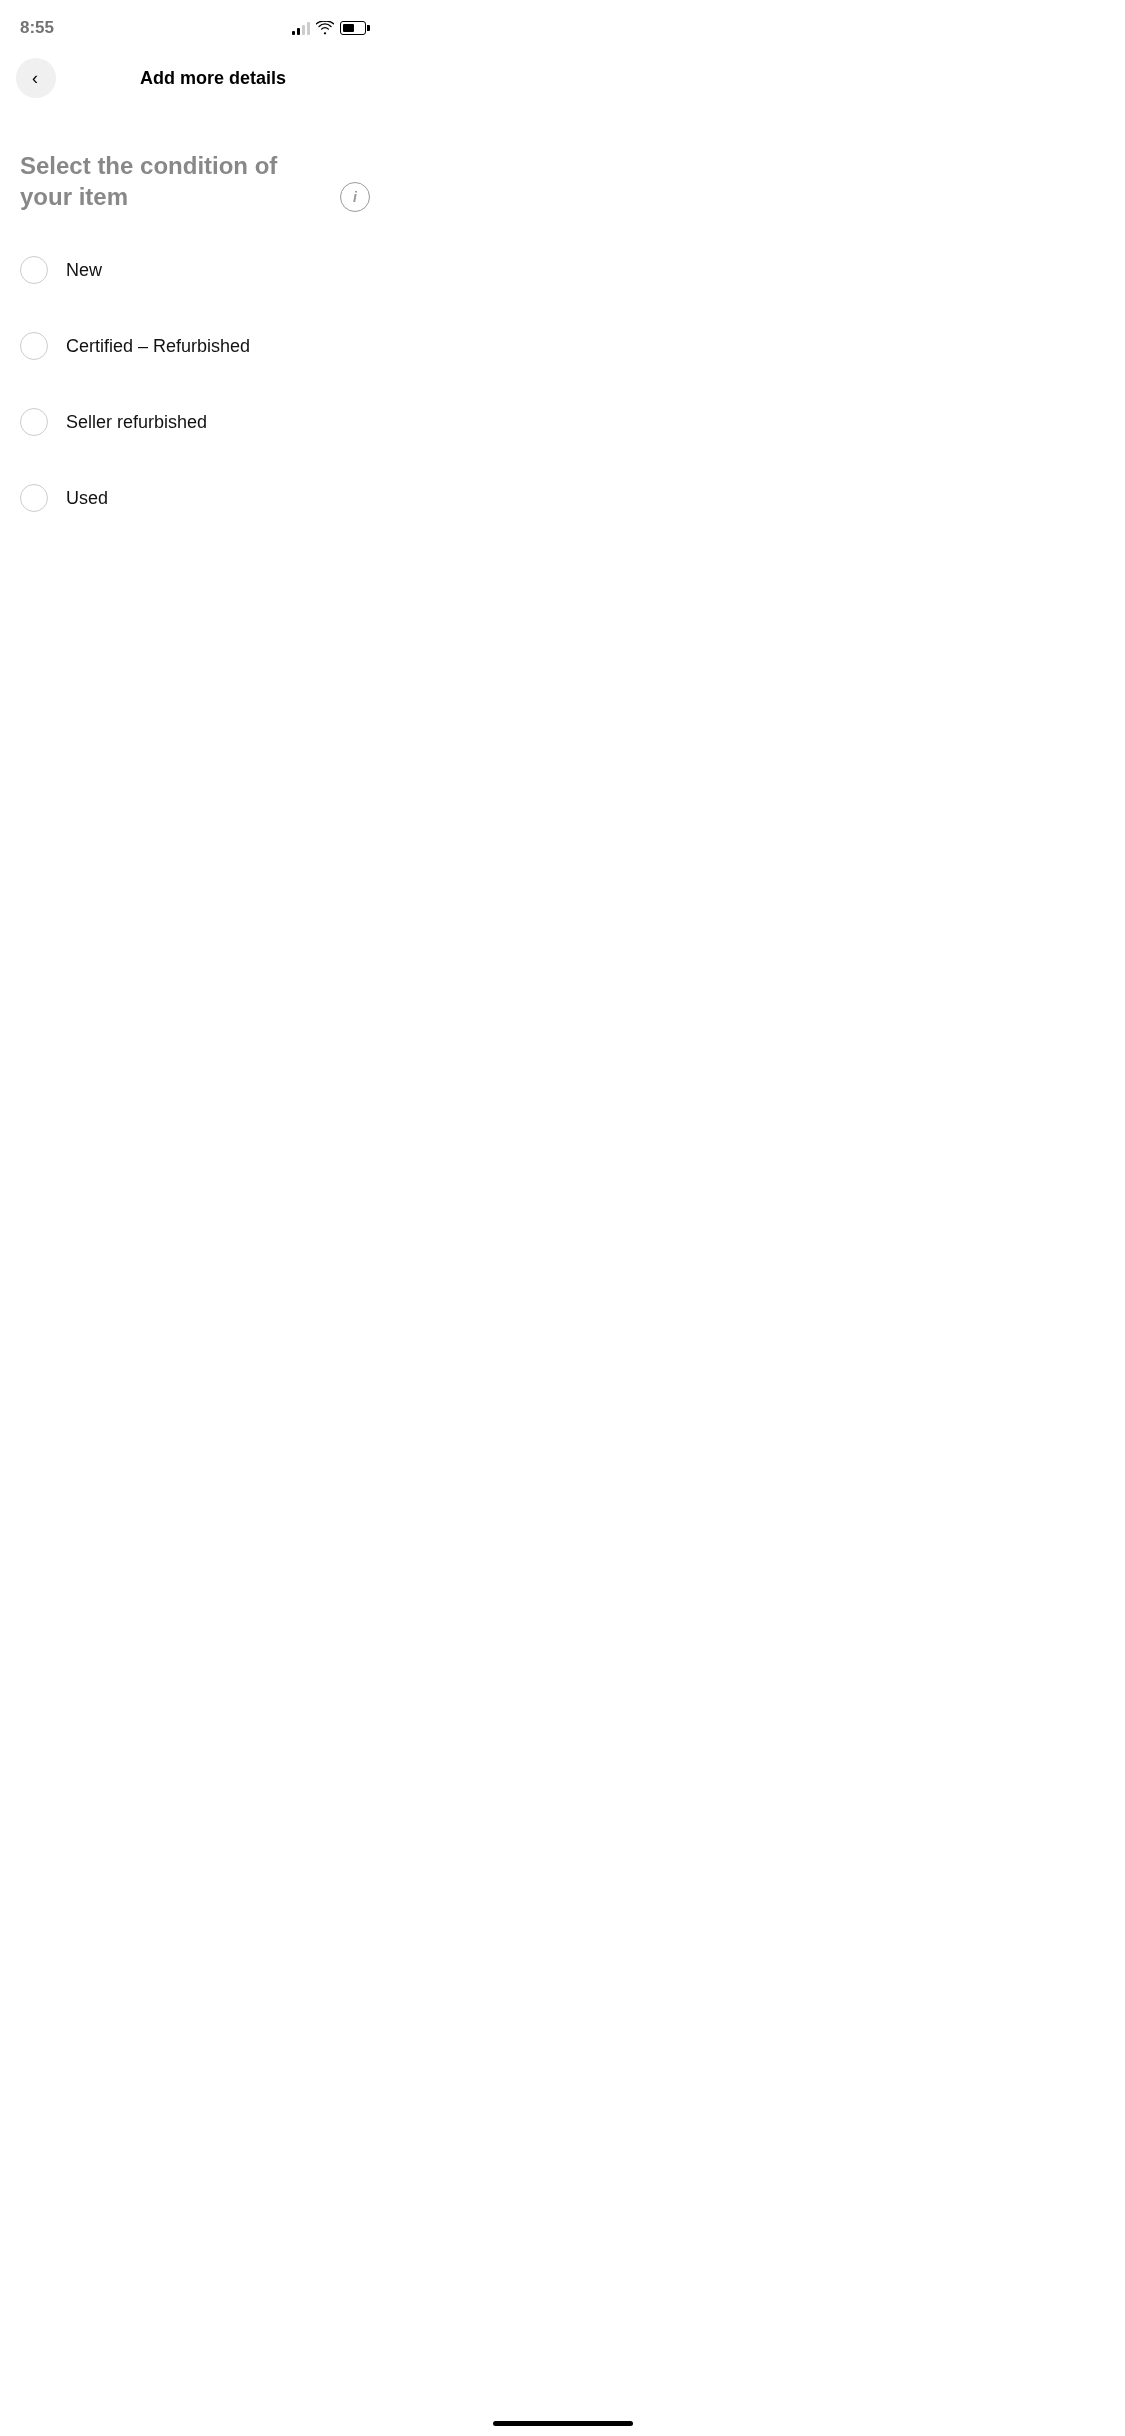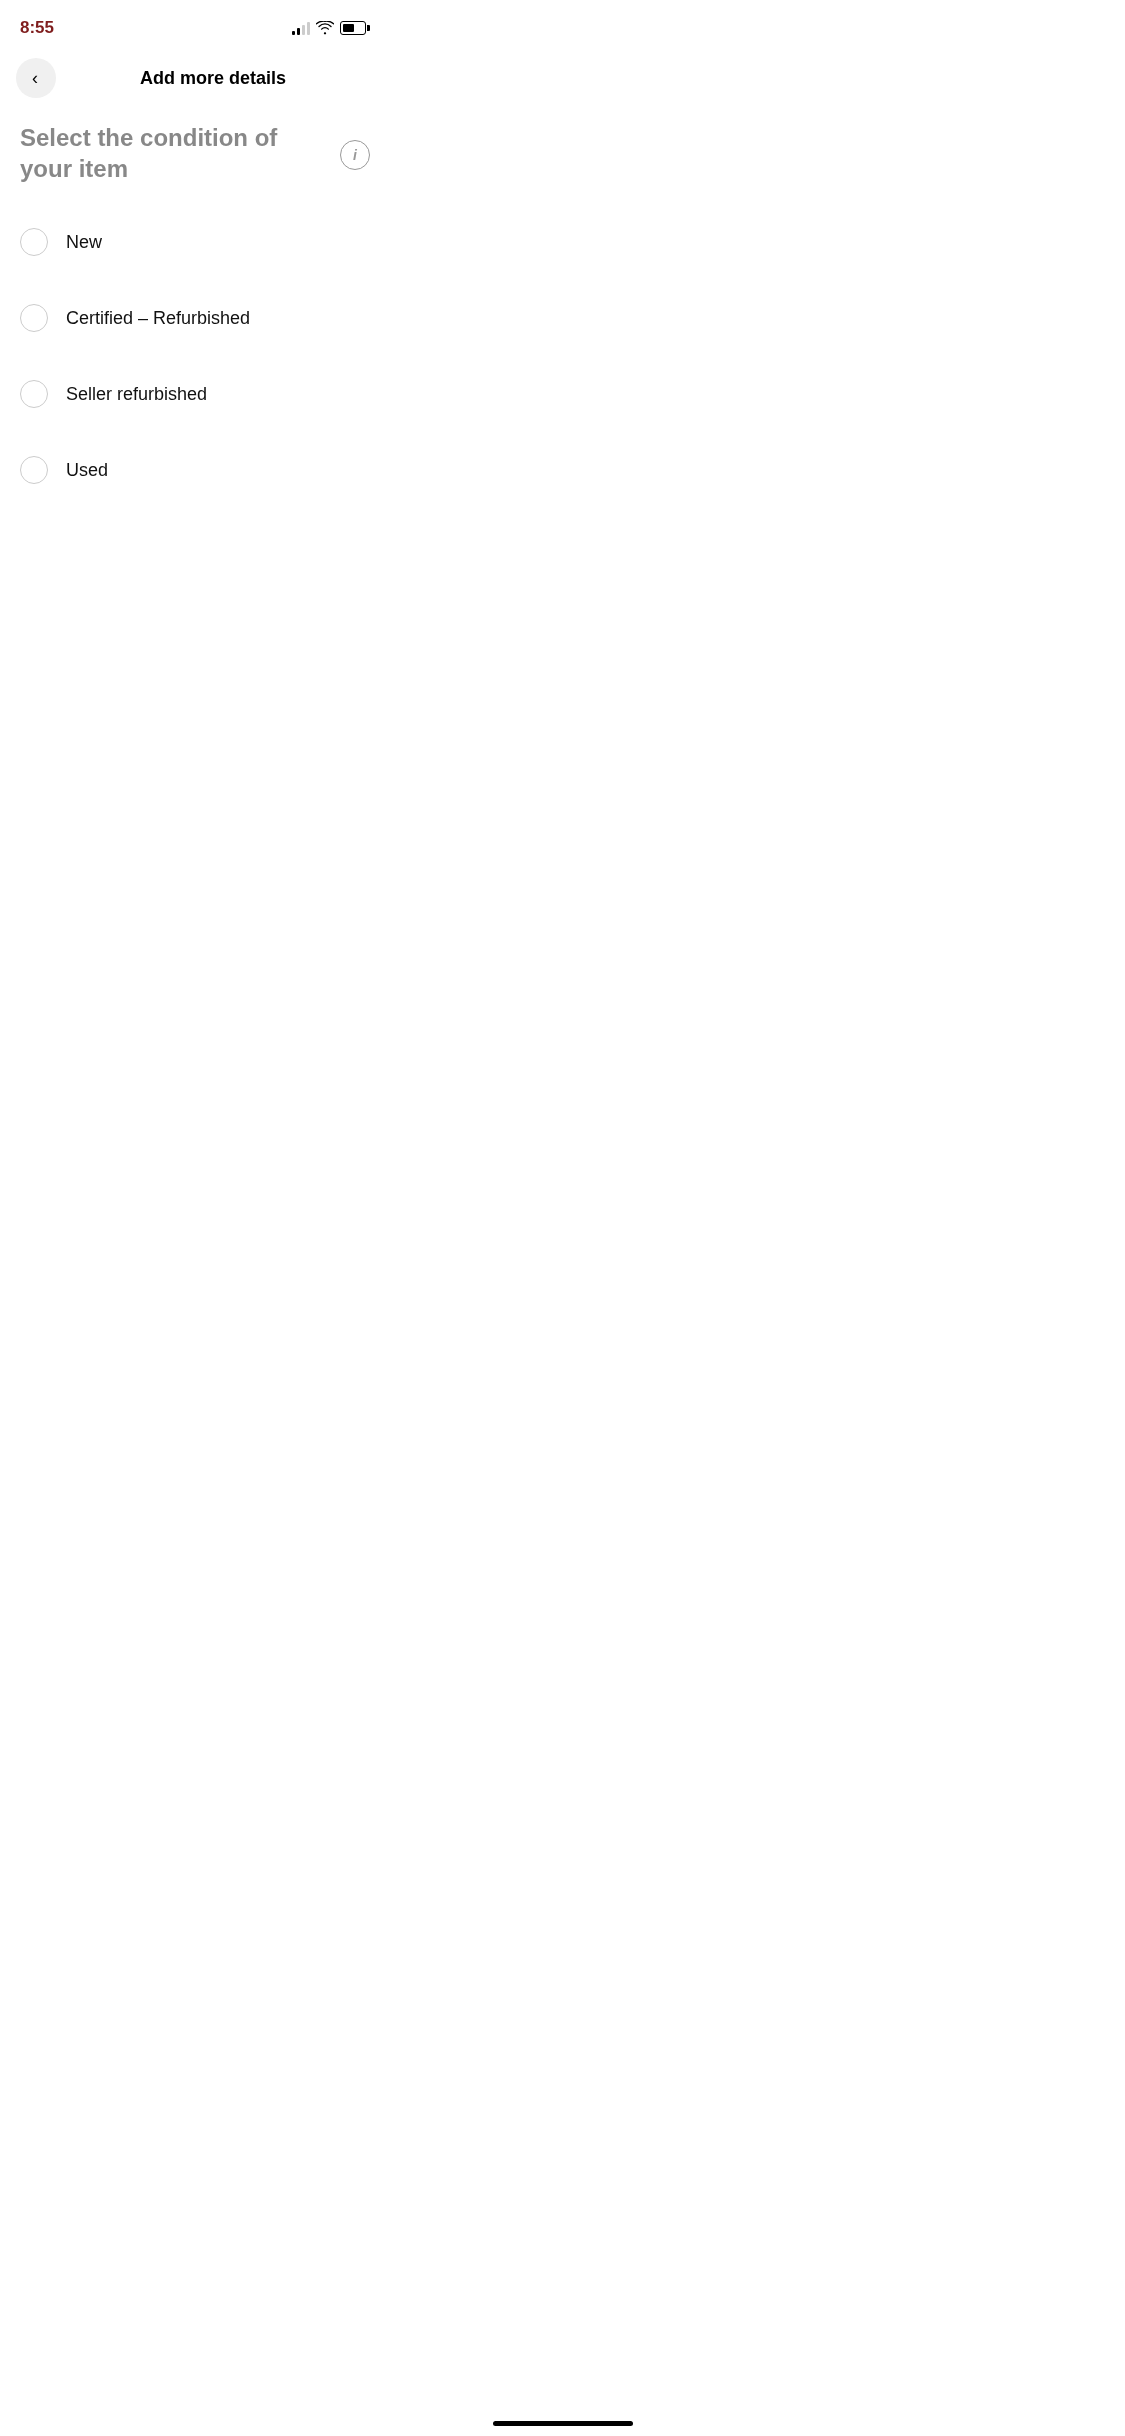--- a/index.html
+++ b/index.html
@@ -23,21 +23,21 @@
       display: flex;
       justify-content: space-between;
       align-items: center;
       padding: 14px 20px 8px 20px;
       height: 50px;
     }
 
     .status-time {
       font-size: 17px;
       font-weight: 600;
-      color: #7f1d1d;
+      color: #737373;
     }
 
     .status-icons {
       display: flex;
       align-items: center;
       gap: 6px;
     }
 
     .signal-bars {
       display: flex;
@@ -128,22 +128,23 @@
       padding-left: 36px;
     }
 
     
     .page-content {
       padding: 8px 20px 20px 20px;
     }
 
     .section-header {
       display: flex;
-      align-items: center;
+      align-items: flex-end;
       margin-bottom: 28px;
+      margin-top: 28px;
     }
 
     .section-title {
       font-size: 24px;
       font-weight: 700;
       color: #888;
       line-height: 1.3;
       flex: 1;
       padding-right: 10px;
     }

